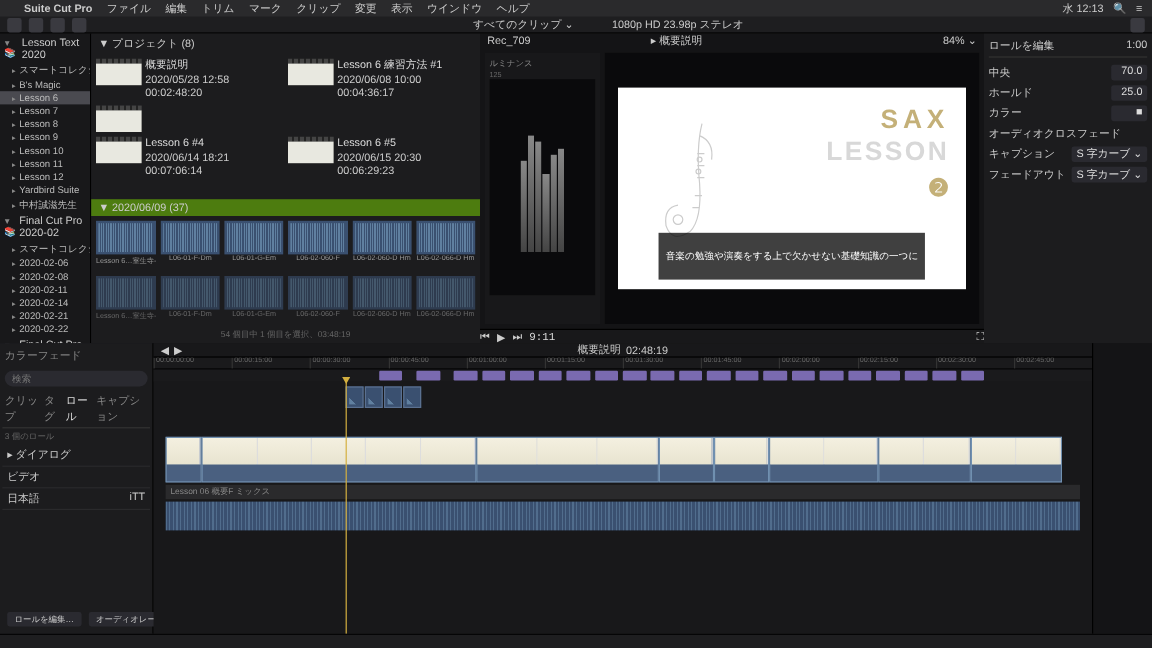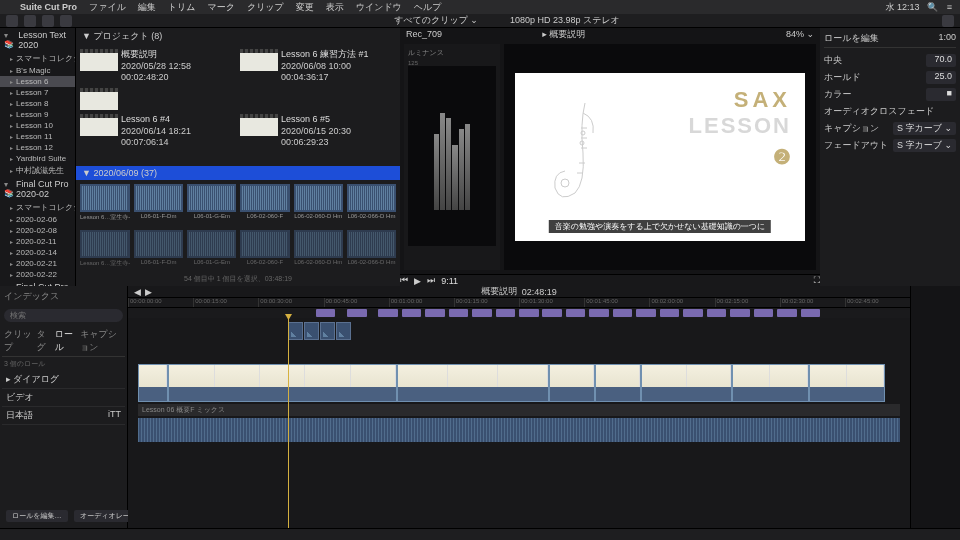--- a/index.html
+++ b/index.html
@@ -23,46 +23,46 @@
 .thumb{width:38px;height:22px;background:#2a2a2c;position:relative;flex-shrink:0}
 .thumb.film::before{content:"";position:absolute;top:0;left:0;right:0;height:4px;background:repeating-linear-gradient(90deg,#444 0,#444 3px,#222 3px,#222 5px)}
 .thumb.film::after{content:"";position:absolute;inset:4px 0 0 0;background:#e8e8e0}
 .clip-info{font-size:7px;color:#aaa;line-height:1.3}
 .clip-info .name{color:#ddd}
 .audio-row{display:flex;gap:4px;padding:4px}
 .audio-clip{width:50px;text-align:center}
 .audio-thumb{height:28px;background:#3a5070;position:relative;overflow:hidden}
 .audio-thumb::after{content:"";position:absolute;inset:2px;background:repeating-linear-gradient(90deg,#6080a0 0,#6080a0 1px,transparent 1px,transparent 2px)}
 .audio-name{font-size:6px;color:#999;margin-top:1px;white-space:nowrap;overflow:hidden}
-.br-date{padding:2px 6px;background:#1d4ed8;font-size:8px;color:#888}
+.br-date{padding:2px 6px;background:#4d7c0f;font-size:8px;color:#888}
 .br-ftr{text-align:center;font-size:7px;color:#666;padding:2px}
 .viewer{flex:1;background:#141416;display:flex;flex-direction:column}
 .v-hdr{height:12px;display:flex;align-items:center;padding:0 6px;font-size:8px;color:#888}
 .v-hdr .r{margin-left:auto}
 .v-body{flex:1;display:flex;gap:4px;padding:4px}
 .scopes{width:96px;background:#18181a;padding:4px}
 .scope-title{font-size:7px;color:#888;margin-bottom:2px}
 .scope-canvas{height:180px;background:#0a0a0c;position:relative}
 .scope-bars{position:absolute;left:30%;top:20%;width:40%;height:60%;display:flex;align-items:flex-end;gap:1px}
 .scope-bars span{flex:1;background:linear-gradient(#888,#444)}
 .preview{flex:1;display:flex;align-items:center;justify-content:center;background:#0a0a0c}
 .canvas{width:290px;height:168px;background:#fff;position:relative;display:flex;align-items:center;justify-content:center}
 .sax-art{position:absolute;left:20px;top:20px;width:100px;height:120px}
 .sax-line{stroke:#ccc;stroke-width:1;fill:none}
 .title-block{position:absolute;right:14px;top:14px;text-align:right}
 .title-block .l1{font-size:22px;font-weight:700;color:#c4b078;letter-spacing:4px}
 .title-block .l2{font-size:22px;font-weight:700;color:#d8d8d8;letter-spacing:2px}
 .title-block .num{position:absolute;right:0;bottom:-30px;font-size:20px;font-weight:700;color:#c4b078}
-.subtitle{position:absolute;bottom:8px;left:50%;transform:translateX(-50%);background:rgba(0,0,0,.75);color:#fff;padding:1px 6px;font-size:8px;white-space:nowrap}
+.subtitle{position:absolute;bottom:8px;left:50%;transform:translateX(-50%);background:rgba(0,0,0,.75);color:#fff;padding:14px 6px;font-size:8px;white-space:nowrap}
 .inspector{width:140px;background:#1c1c1e;padding:4px;font-size:8px}
 .insp-hdr{color:#888;margin-bottom:4px;border-bottom:1px solid #333;padding-bottom:2px}
 .insp-row{display:flex;justify-content:space-between;padding:2px 0;color:#aaa}
 .insp-row .val{color:#ddd;background:#2a2a30;padding:0 4px;border-radius:2px;min-width:30px;text-align:right}
 .transport{height:12px;background:#18181a;display:flex;align-items:center;justify-content:center;gap:6px;font-size:8px;border-top:1px solid #000}
-.transport .time{color:#ddd;font-family:Liberation Sans, sans-serif}
+.transport .time{color:#ddd;font-family:Liberation Mono, monospace}
 .lower{display:flex;height:242px}
 .index-panel{width:128px;background:#1c1c1e;border-right:1px solid #000;padding:2px}
 .idx-tabs{display:flex;gap:4px;font-size:8px;padding:2px;border-bottom:1px solid #333}
 .idx-tabs span{color:#888}
 .idx-tabs span.act{color:#ddd}
 .idx-search{margin:4px 2px}
 .idx-search input{width:100%;background:#2a2a30;border:none;border-radius:8px;padding:2px 6px;font-size:8px;color:#ccc}
 .idx-row{display:flex;justify-content:space-between;padding:2px 4px;font-size:8px;color:#aaa;border-bottom:1px solid #2a2a2c}
 .idx-btn{display:inline-block;padding:1px 6px;background:#2a2a30;border-radius:2px;font-size:7px;margin:2px}
 .timeline{flex:1;background:#18181a;display:flex;flex-direction:column;position:relative}
@@ -330,21 +330,21 @@
         <div class="insp-row">
           <span>フェードアウト</span>
           <span class="val">S 字カーブ ⌄</span>
         </div>
       </div>
   </div>
 </div>
 
 <div class="lower">
   <div class="index-panel">
-    <div style="padding:2px;color:#888">インデックス</div>
+    <div style="padding:2px;color:#888">カラーフェード</div>
     <div class="idx-search"><input placeholder="検索" style=""></div>
     <div class="idx-tabs">
       <span>クリップ</span>
       <span>タグ</span>
       <span class="act">ロール</span>
       <span>キャプション</span>
     </div>
     <div style="padding:2px;font-size:7px;color:#666">3 個のロール</div>
     <div id="idx-rows">
         <div class="idx-row">

